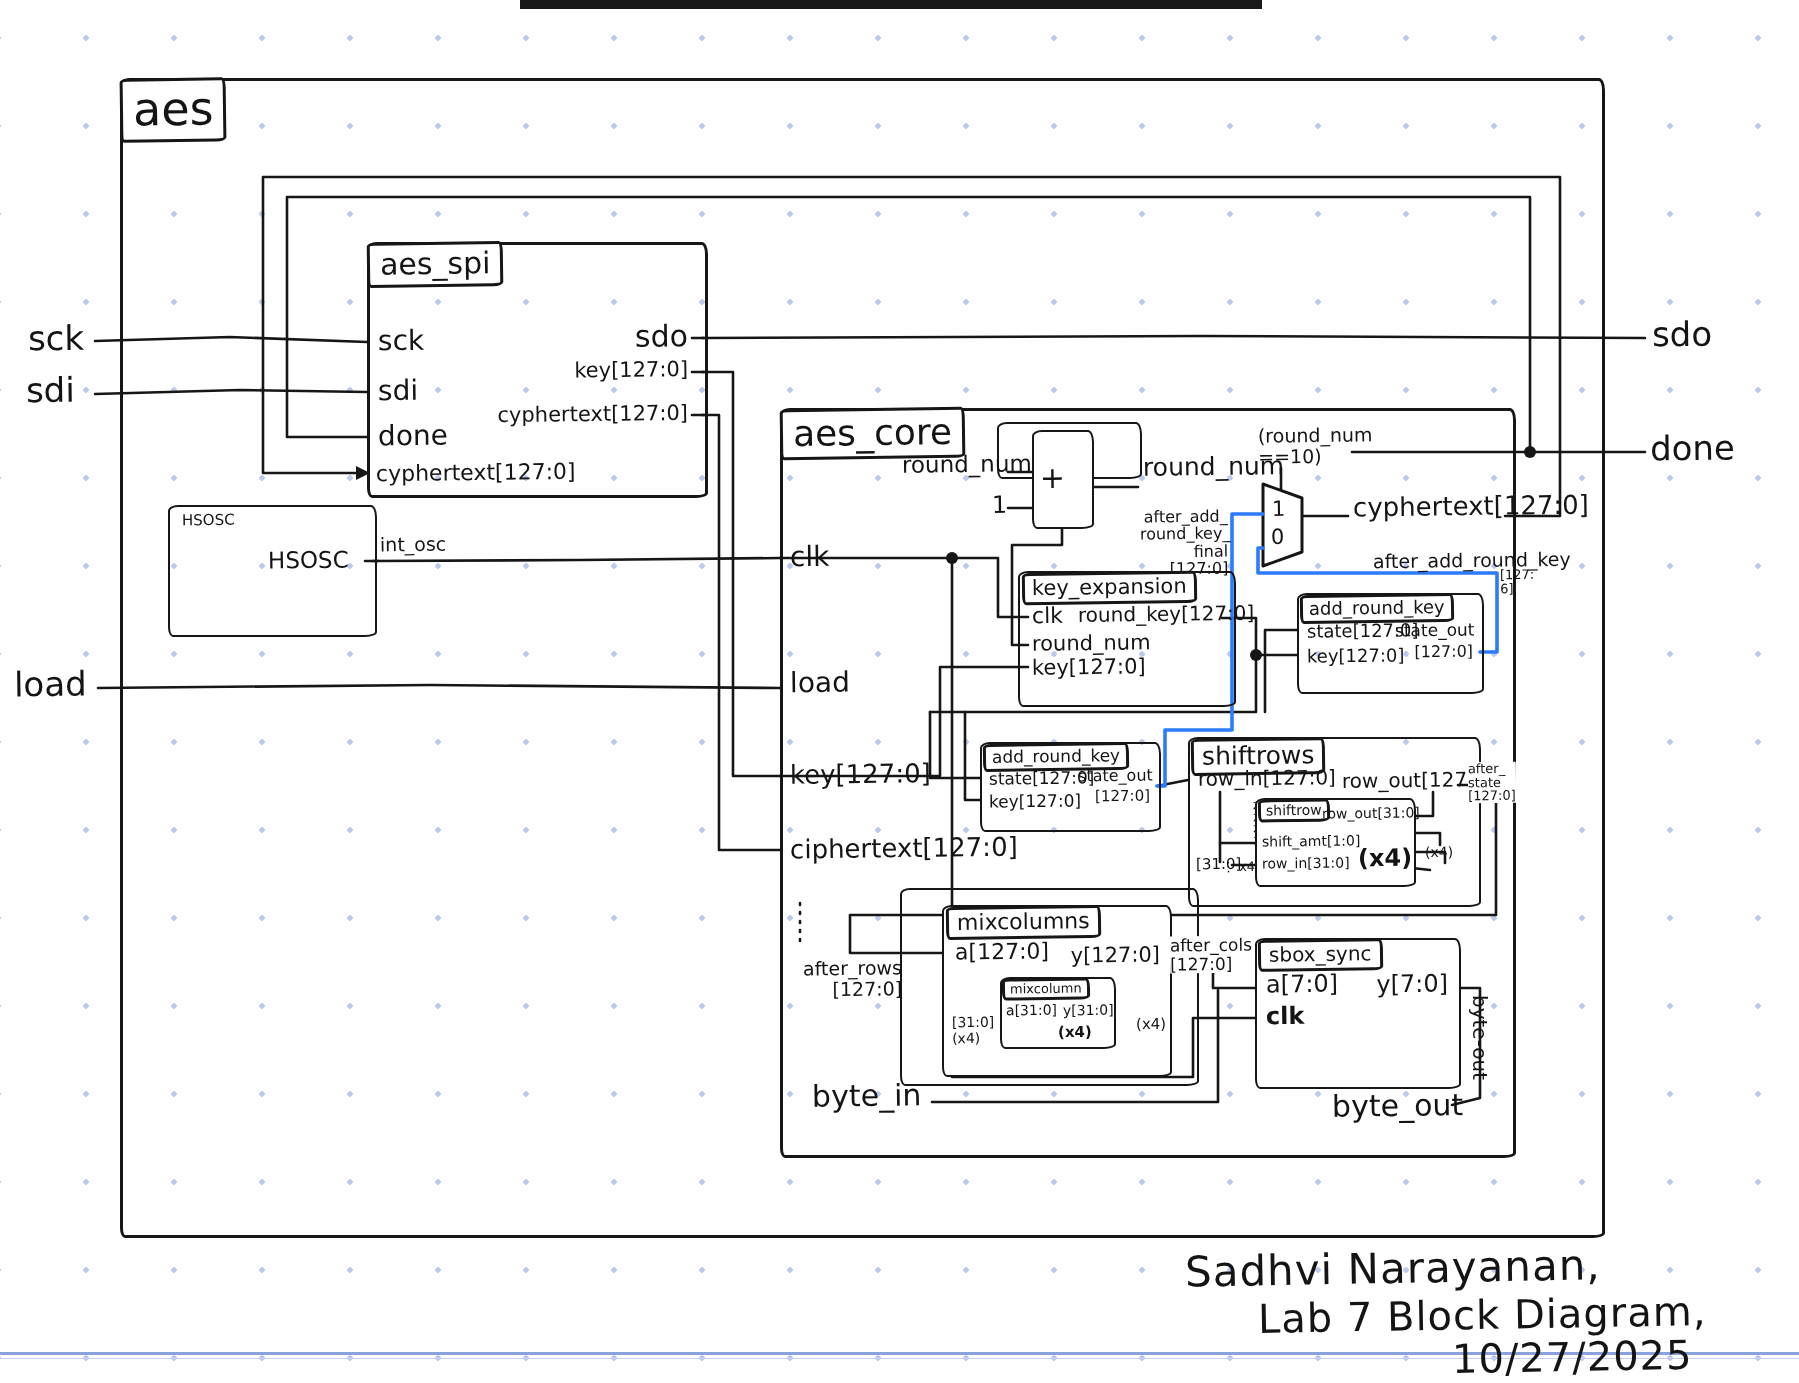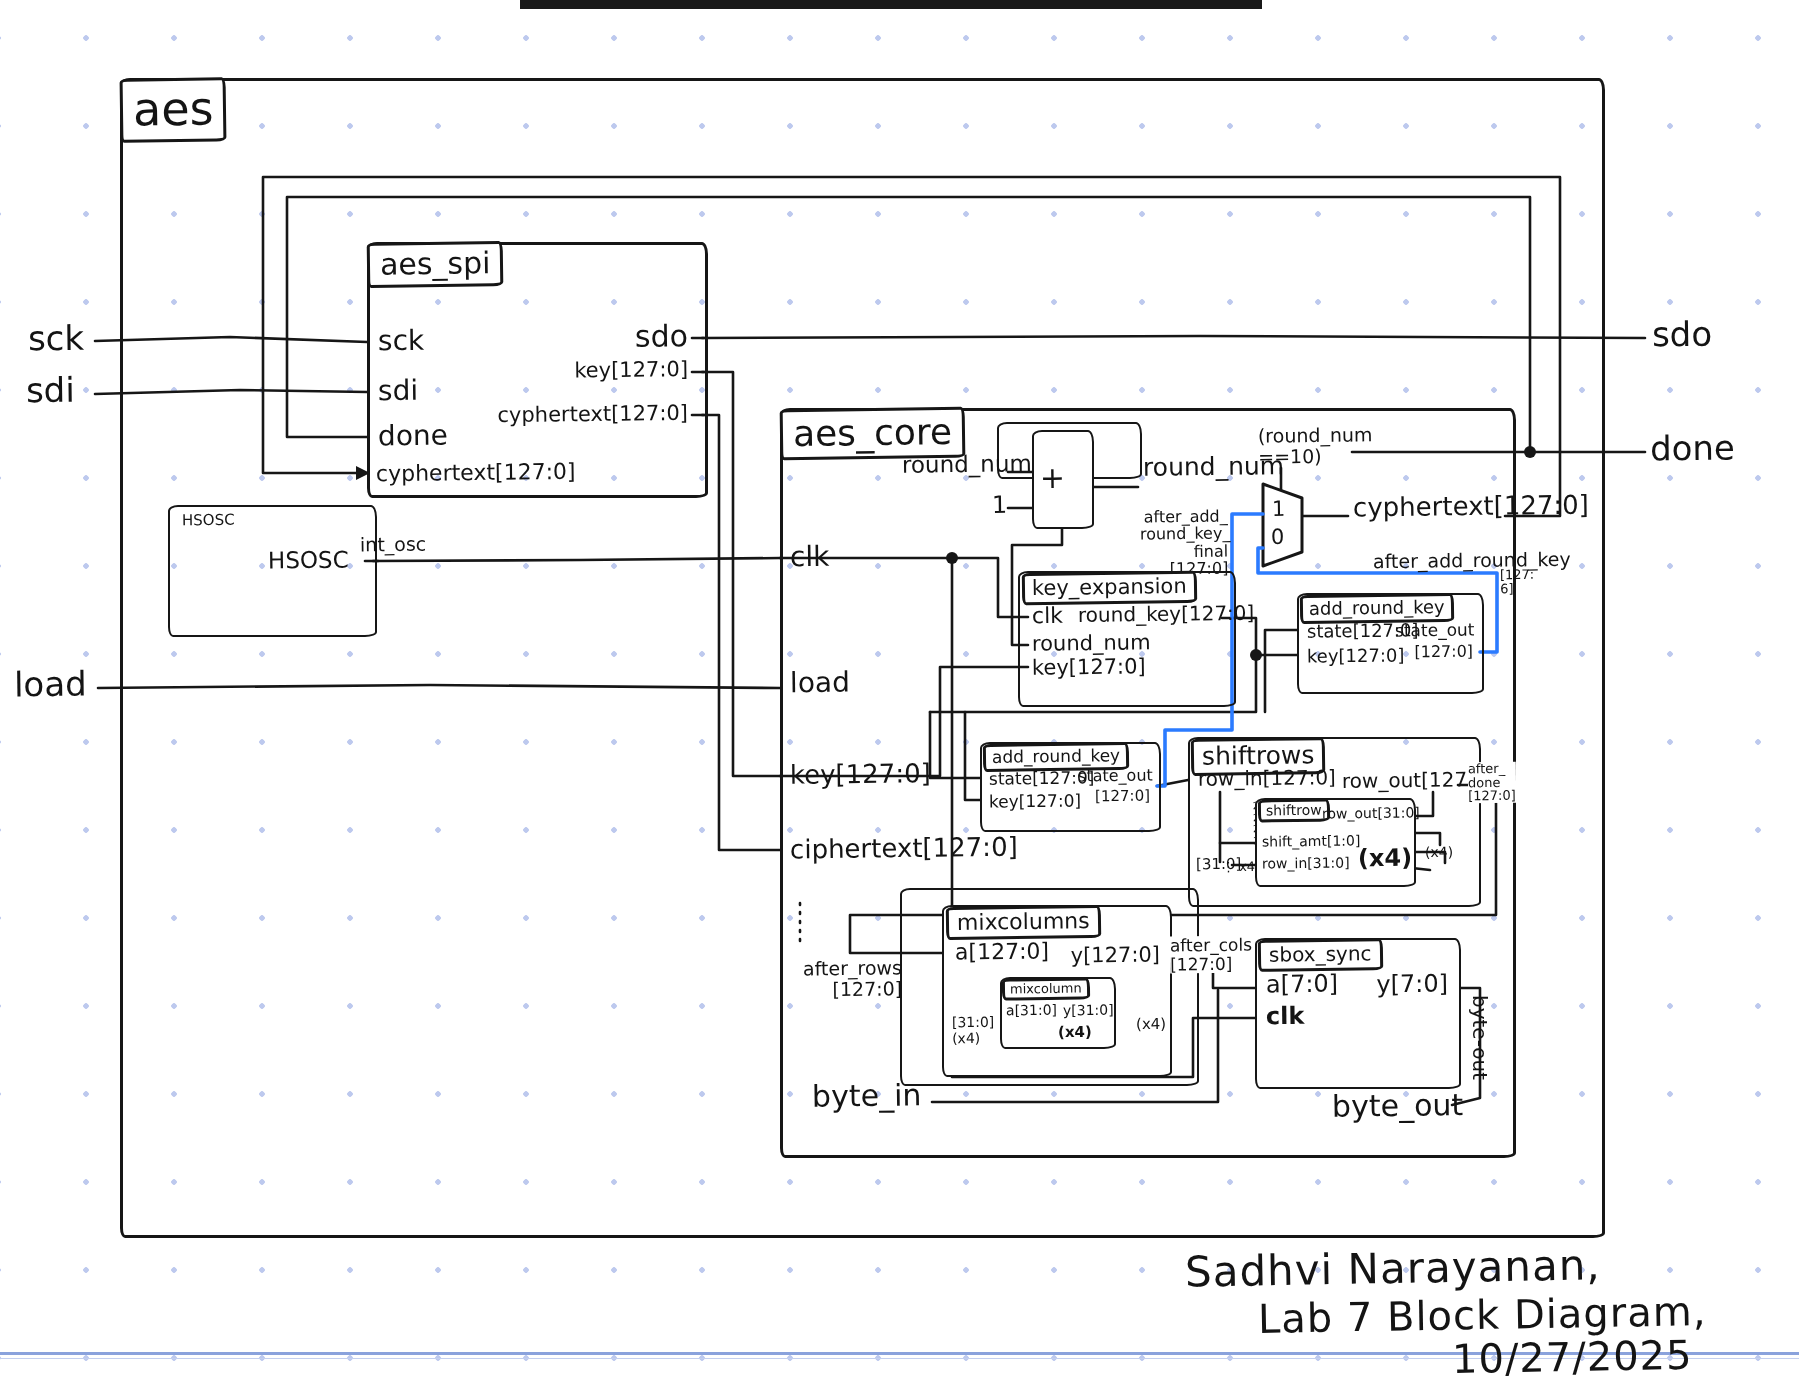--- a/index.html
+++ b/index.html
@@ -120,21 +120,21 @@
     <div class="lbl" style="left:378px;top:376px;font-size:28px;">sdi</div>
     <div class="lbl" style="left:378px;top:421px;font-size:28px;">done</div>
     <div class="lbl" style="left:376px;top:461px;font-size:22px;">cyphertext[127:0]</div>
     <div class="lbl rt" style="left:560px;top:321px;width:128px;font-size:30px;">sdo</div>
     <div class="lbl rt" style="left:540px;top:359px;width:148px;font-size:21px;">key[127:0]</div>
     <div class="lbl rt" style="left:490px;top:403px;width:198px;font-size:21px;">cyphertext[127:0]</div>
 
     <div class="box thin" style="left:168px;top:505px;width:205px;height:128px;"></div>
     <div class="lbl" style="left:182px;top:512px;font-size:15px;">HSOSC</div>
     <div class="lbl" style="left:268px;top:548px;font-size:23px;">HSOSC</div>
-    <div class="lbl" style="left:360px;top:534px;font-size:19px;">int_osc</div>
+    <div class="lbl" style="left:380px;top:534px;font-size:19px;">int_osc</div>
 
     <div class="box" style="left:780px;top:408px;width:730px;height:744px;"></div>
     <div class="tbox" style="left:780px;top:408px;font-size:36px;">aes_core</div>
     <div class="lbl" style="left:790px;top:542px;font-size:28px;">clk</div>
     <div class="lbl" style="left:790px;top:668px;font-size:28px;">load</div>
     <div class="lbl" style="left:790px;top:760px;font-size:26px;">key[127:0]</div>
     <div class="lbl" style="left:790px;top:834px;font-size:26px;">ciphertext[127:0]</div>
 
     <div class="box thin" style="left:997px;top:422px;width:141px;height:53px;"></div>
     <div class="box thin" style="left:1032px;top:430px;width:58px;height:95px;background:#fff;"></div>
@@ -181,21 +181,21 @@
     <div class="tbox" style="left:1191px;top:738px;font-size:25px;padding:0 8px 2px 8px;">shiftrows</div>
     <div class="lbl" style="left:1198px;top:768px;font-size:20px;">row_in[127:0]</div>
     <div class="lbl" style="left:1224px;top:800px;font-size:10px;line-height:1.15;margin-left:29px;">2'b0
 2'b1
 2'b2
 2'b3</div>
     <div class="lbl" style="left:1196px;top:856px;font-size:15px;">[31:0]</div>
     <div class="lbl" style="left:1222px;top:860px;font-size:13px;">⋮ x4</div>
     <div class="lbl" style="left:1342px;top:770px;font-size:20px;">row_out[127:0]</div>
     <div class="lbl" style="left:1468px;top:762px;font-size:13px;line-height:1.05;background:#fff;">after_
-done
+state
 [127:0]</div>
 
     <div class="box thin" style="left:1255px;top:798px;width:157px;height:85px;background:#fff;"></div>
     <div class="tbox" style="left:1258px;top:799px;font-size:14px;padding:0 5px 1px 5px;">shiftrow</div>
     <div class="lbl" style="left:1262px;top:834px;font-size:14px;">shift_amt[1:0]</div>
     <div class="lbl" style="left:1262px;top:856px;font-size:14px;">row_in[31:0]</div>
     <div class="lbl" style="left:1322px;top:806px;font-size:14px;">row_out[31:0]</div>
     <div class="lbl" style="left:1358px;top:846px;font-size:24px;font-weight:bold;">(x4)</div>
     <div class="lbl" style="left:1432px;top:847px;font-size:14px;"></div>
     <div class="lbl" style="left:1425px;top:845px;font-size:14px;">(x4)</div>

